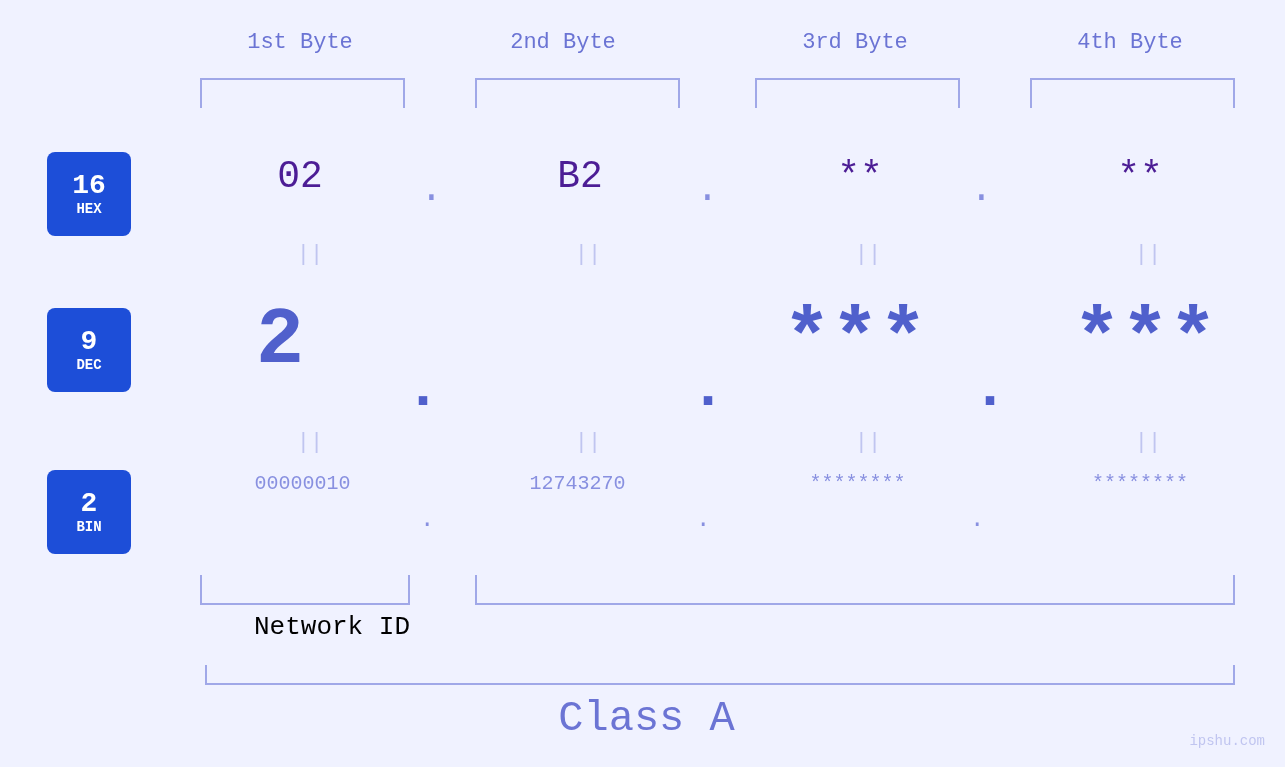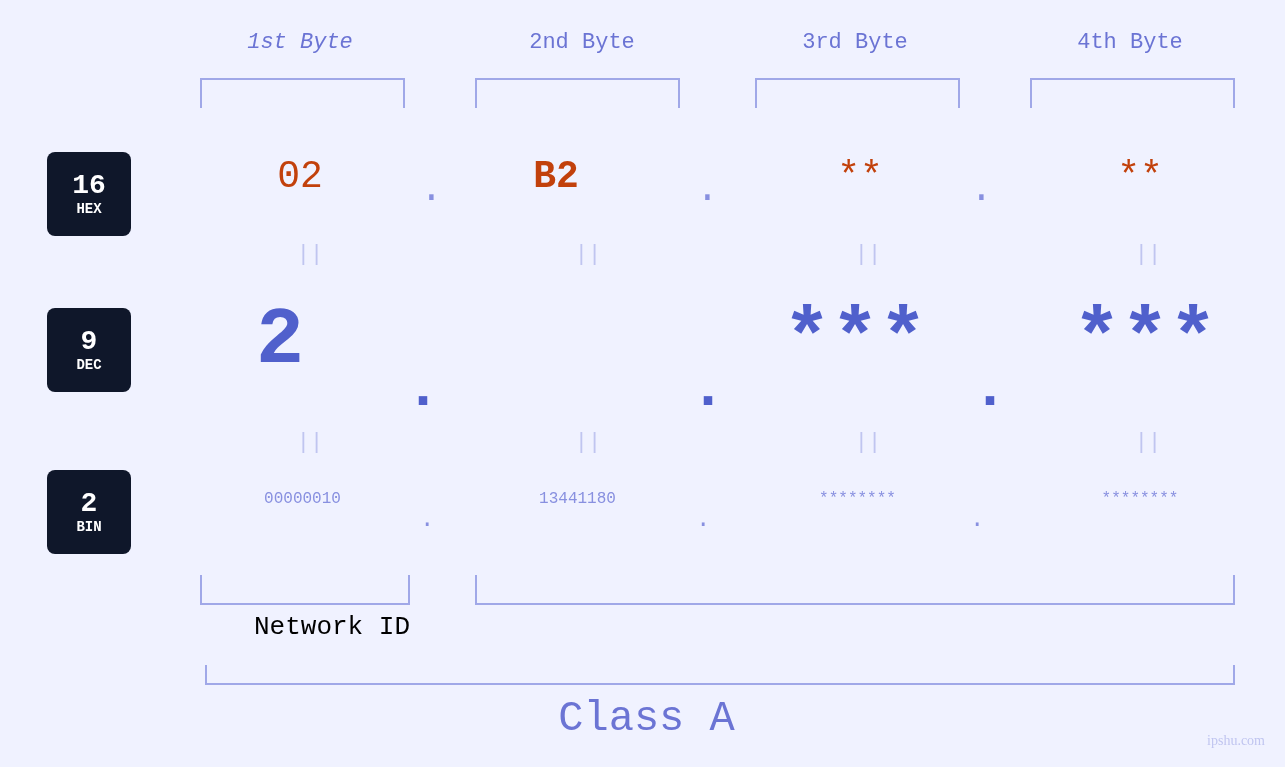--- a/index.html
+++ b/index.html
@@ -18,21 +18,21 @@
       height: 767px;
       position: relative;
     }
 
     
     .badge-box {
       position: absolute;
       left: 47px;
       width: 84px;
       height: 84px;
-      background-color: #0f172a;
+      background-color: #1d4ed8;
       border-radius: 8px;
       display: flex;
       flex-direction: column;
       align-items: center;
       justify-content: center;
       color: white;
     }
 
     .badge-box .badge-num {
       font-size: 28px;
@@ -66,37 +66,37 @@
       border-top: 2px solid #a0a8e8;
       border-left: 2px solid #a0a8e8;
       border-right: 2px solid #a0a8e8;
     }
 
     
     .hex-row {
       position: absolute;
       top: 155px;
       font-size: 38px;
-      color: #c2410c;
+      color: #4c1d95;
       text-align: center;
     }
 
     .dec-row {
       position: absolute;
       top: 295px;
       font-size: 80px;
       font-weight: bold;
       color: #5060cc;
       text-align: center;
     }
 
     .bin-row {
       position: absolute;
-      top: 490px;
-      font-size: 16px;
+      top: 472px;
+      font-size: 20px;
       color: #8890e0;
       text-align: center;
     }
 
     
     .dot-hex {
       position: absolute;
       top: 168px;
       font-size: 38px;
       color: #8890e0;
@@ -156,21 +156,21 @@
       margin-left: 8px;
     }
 
     
     .watermark {
       position: absolute;
       bottom: 18px;
       right: 20px;
       font-size: 14px;
       color: #c0c5f0;
-      font-family: Liberation Serif, serif;
+      font-family: Liberation Mono, monospace;
     }
 
     
     .class-bracket {
       position: absolute;
       top: 665px;
       left: 205px;
       right: 50px;
       height: 20px;
       border-bottom: 2px solid #a0a8e8;
@@ -191,32 +191,32 @@
   <div class="badge-box badge-dec">
     <span class="badge-num">9</span>
     <span class="badge-label">DEC</span>
   </div>
 
   <div class="badge-box badge-bin">
     <span class="badge-num">2</span>
     <span class="badge-label">BIN</span>
   </div>
 
-  <div class="col-header" style="left:190px;font-style:italic;">1st Byte</div>
-  <div class="col-header" style="left:472px;">2nd Byte</div>
+  <div class="col-header" style="left:190px;">1st Byte</div>
+  <div class="col-header" style="left:453px;">2nd Byte</div>
   <div class="col-header" style="left:745px;">3rd Byte</div>
   <div class="col-header" style="left:1020px;">4th Byte</div>
 
   <div class="col-header-bracket" style="left:200px; width:205px;"></div>
   <div class="col-header-bracket" style="left:475px; width:205px;"></div>
   <div class="col-header-bracket" style="left:755px; width:205px;"></div>
   <div class="col-header-bracket" style="left:1030px; width:205px;"></div>
 
   <div class="hex-row" style="left:220px; width:160px;">02</div>
-  <div class="hex-row" style="left:476px; width:160px;font-weight:bold;">B2</div>
+  <div class="hex-row" style="left:500px; width:160px;">B2</div>
   <div class="hex-row" style="left:780px; width:160px;">**</div>
   <div class="hex-row" style="left:1060px; width:160px;">**</div>
 
   <div class="dot-hex" style="left:420px;">.</div>
   <div class="dot-hex" style="left:696px;">.</div>
   <div class="dot-hex" style="left:970px;">.</div>
 
   <div class="equals" style="left:280px; top:242px;">||</div>
   <div class="equals" style="left:558px; top:242px;">||</div>
   <div class="equals" style="left:838px; top:242px;">||</div>
@@ -229,21 +229,21 @@
   <div class="dot-dec" style="left:405px;">.</div>
   <div class="dot-dec" style="left:690px;">.</div>
   <div class="dot-dec" style="left:972px;">.</div>
 
   <div class="equals" style="left:280px; top:430px;">||</div>
   <div class="equals" style="left:558px; top:430px;">||</div>
   <div class="equals" style="left:838px; top:430px;">||</div>
   <div class="equals" style="left:1118px; top:430px;">||</div>
 
   <div class="bin-row" style="left:185px; width:235px;">00000010</div>
-  <div class="bin-row" style="left:460px; width:235px;">13441180</div>
+  <div class="bin-row" style="left:460px; width:235px;">12743270</div>
   <div class="bin-row" style="left:740px; width:235px;">********</div>
   <div class="bin-row" style="left:1020px; width:240px;">********</div>
 
   <div class="dot-bin" style="left:420px;">.</div>
   <div class="dot-bin" style="left:696px;">.</div>
   <div class="dot-bin" style="left:970px;">.</div>
 
   <div class="bottom-bracket" style="left:200px; width:210px;"></div>
 
   <div class="bottom-bracket" style="left:475px; width:760px;"></div>

